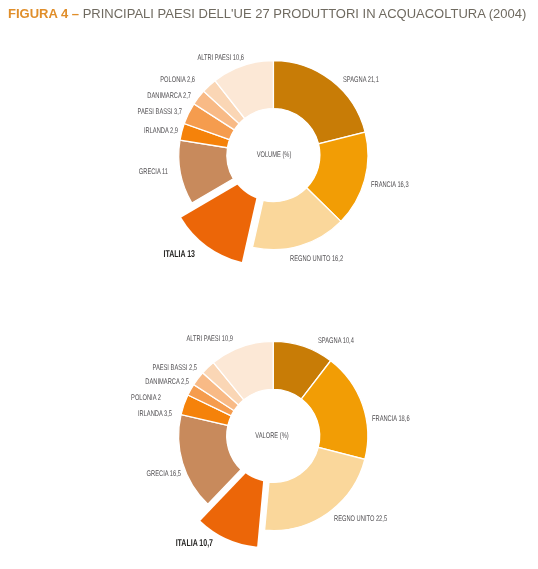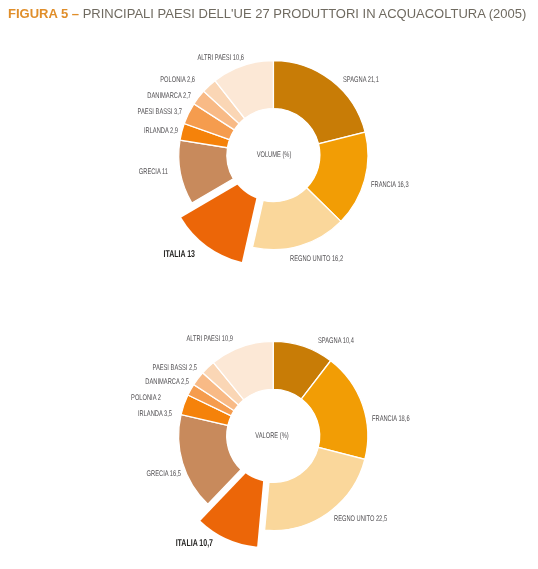--- a/index.html
+++ b/index.html
@@ -35,21 +35,21 @@
   .lbl.r{transform-origin:100% 0;}
   .lbl.c{transform-origin:50% 0;}
   .lbl.hi{color:#262523;font-weight:bold;font-size:10px;line-height:10px;}
 </style>
 </head>
 <body>
 
 <div id="page">
 
   <div class="title">
-    <span class="tnum" style="color: rgb(224, 142, 42);">FIGURA 5</span><span class="tdash" style="color: rgb(224, 142, 42);"> – </span><span class="trest" style="color: rgb(111, 106, 96);">PRINCIPALI PAESI DELL'UE 27 PRODUTTORI IN ACQUACOLTURA (2005)</span>
+    <span class="tnum" style="color: rgb(224, 142, 42);">FIGURA 4</span><span class="tdash" style="color: rgb(224, 142, 42);"> – </span><span class="trest" style="color: rgb(111, 106, 96);">PRINCIPALI PAESI DELL'UE 27 PRODUTTORI IN ACQUACOLTURA (2004)</span>
   </div>
 
   <div class="chart" id="chart0">
       <svg width="538" height="569" viewBox="0 0 538 569" style="position: absolute; left: 0px; top: 0px;">
         <path d="M273.40,60.50 A94.6,94.6 0 0 1 365.14,132.03 L318.50,143.76 A46.5,46.5 0 0 0 273.40,108.60 Z" fill="#C87C06" stroke="#FFFFFF" stroke-width="1.3"></path>
         <path d="M365.14,132.03 A94.6,94.6 0 0 1 340.87,221.41 L306.56,187.70 A46.5,46.5 0 0 0 318.50,143.76 Z" fill="#F29D05" stroke="#FFFFFF" stroke-width="1.3"></path>
         <path d="M340.87,221.41 A94.6,94.6 0 0 1 252.49,247.36 L263.12,200.45 A46.5,46.5 0 0 0 306.56,187.70 Z" fill="#FAD79B" stroke="#FFFFFF" stroke-width="1.3"></path>
         <path d="M262.78,169.64 L241.88,261.90 A94.6,94.6 0 0 1 181.26,217.62 Z" fill="#EC6608" stroke="#FFFFFF" stroke-width="0"></path>
         <path d="M191.87,203.08 A94.6,94.6 0 0 1 179.99,140.17 L227.48,147.76 A46.5,46.5 0 0 0 233.33,178.69 Z" fill="#C88A5C" stroke="#FFFFFF" stroke-width="1.3"></path>
         <path d="M179.99,140.17 A94.6,94.6 0 0 1 184.23,123.51 L229.57,139.57 A46.5,46.5 0 0 0 227.48,147.76 Z" fill="#F5820A" stroke="#FFFFFF" stroke-width="1.3"></path>

